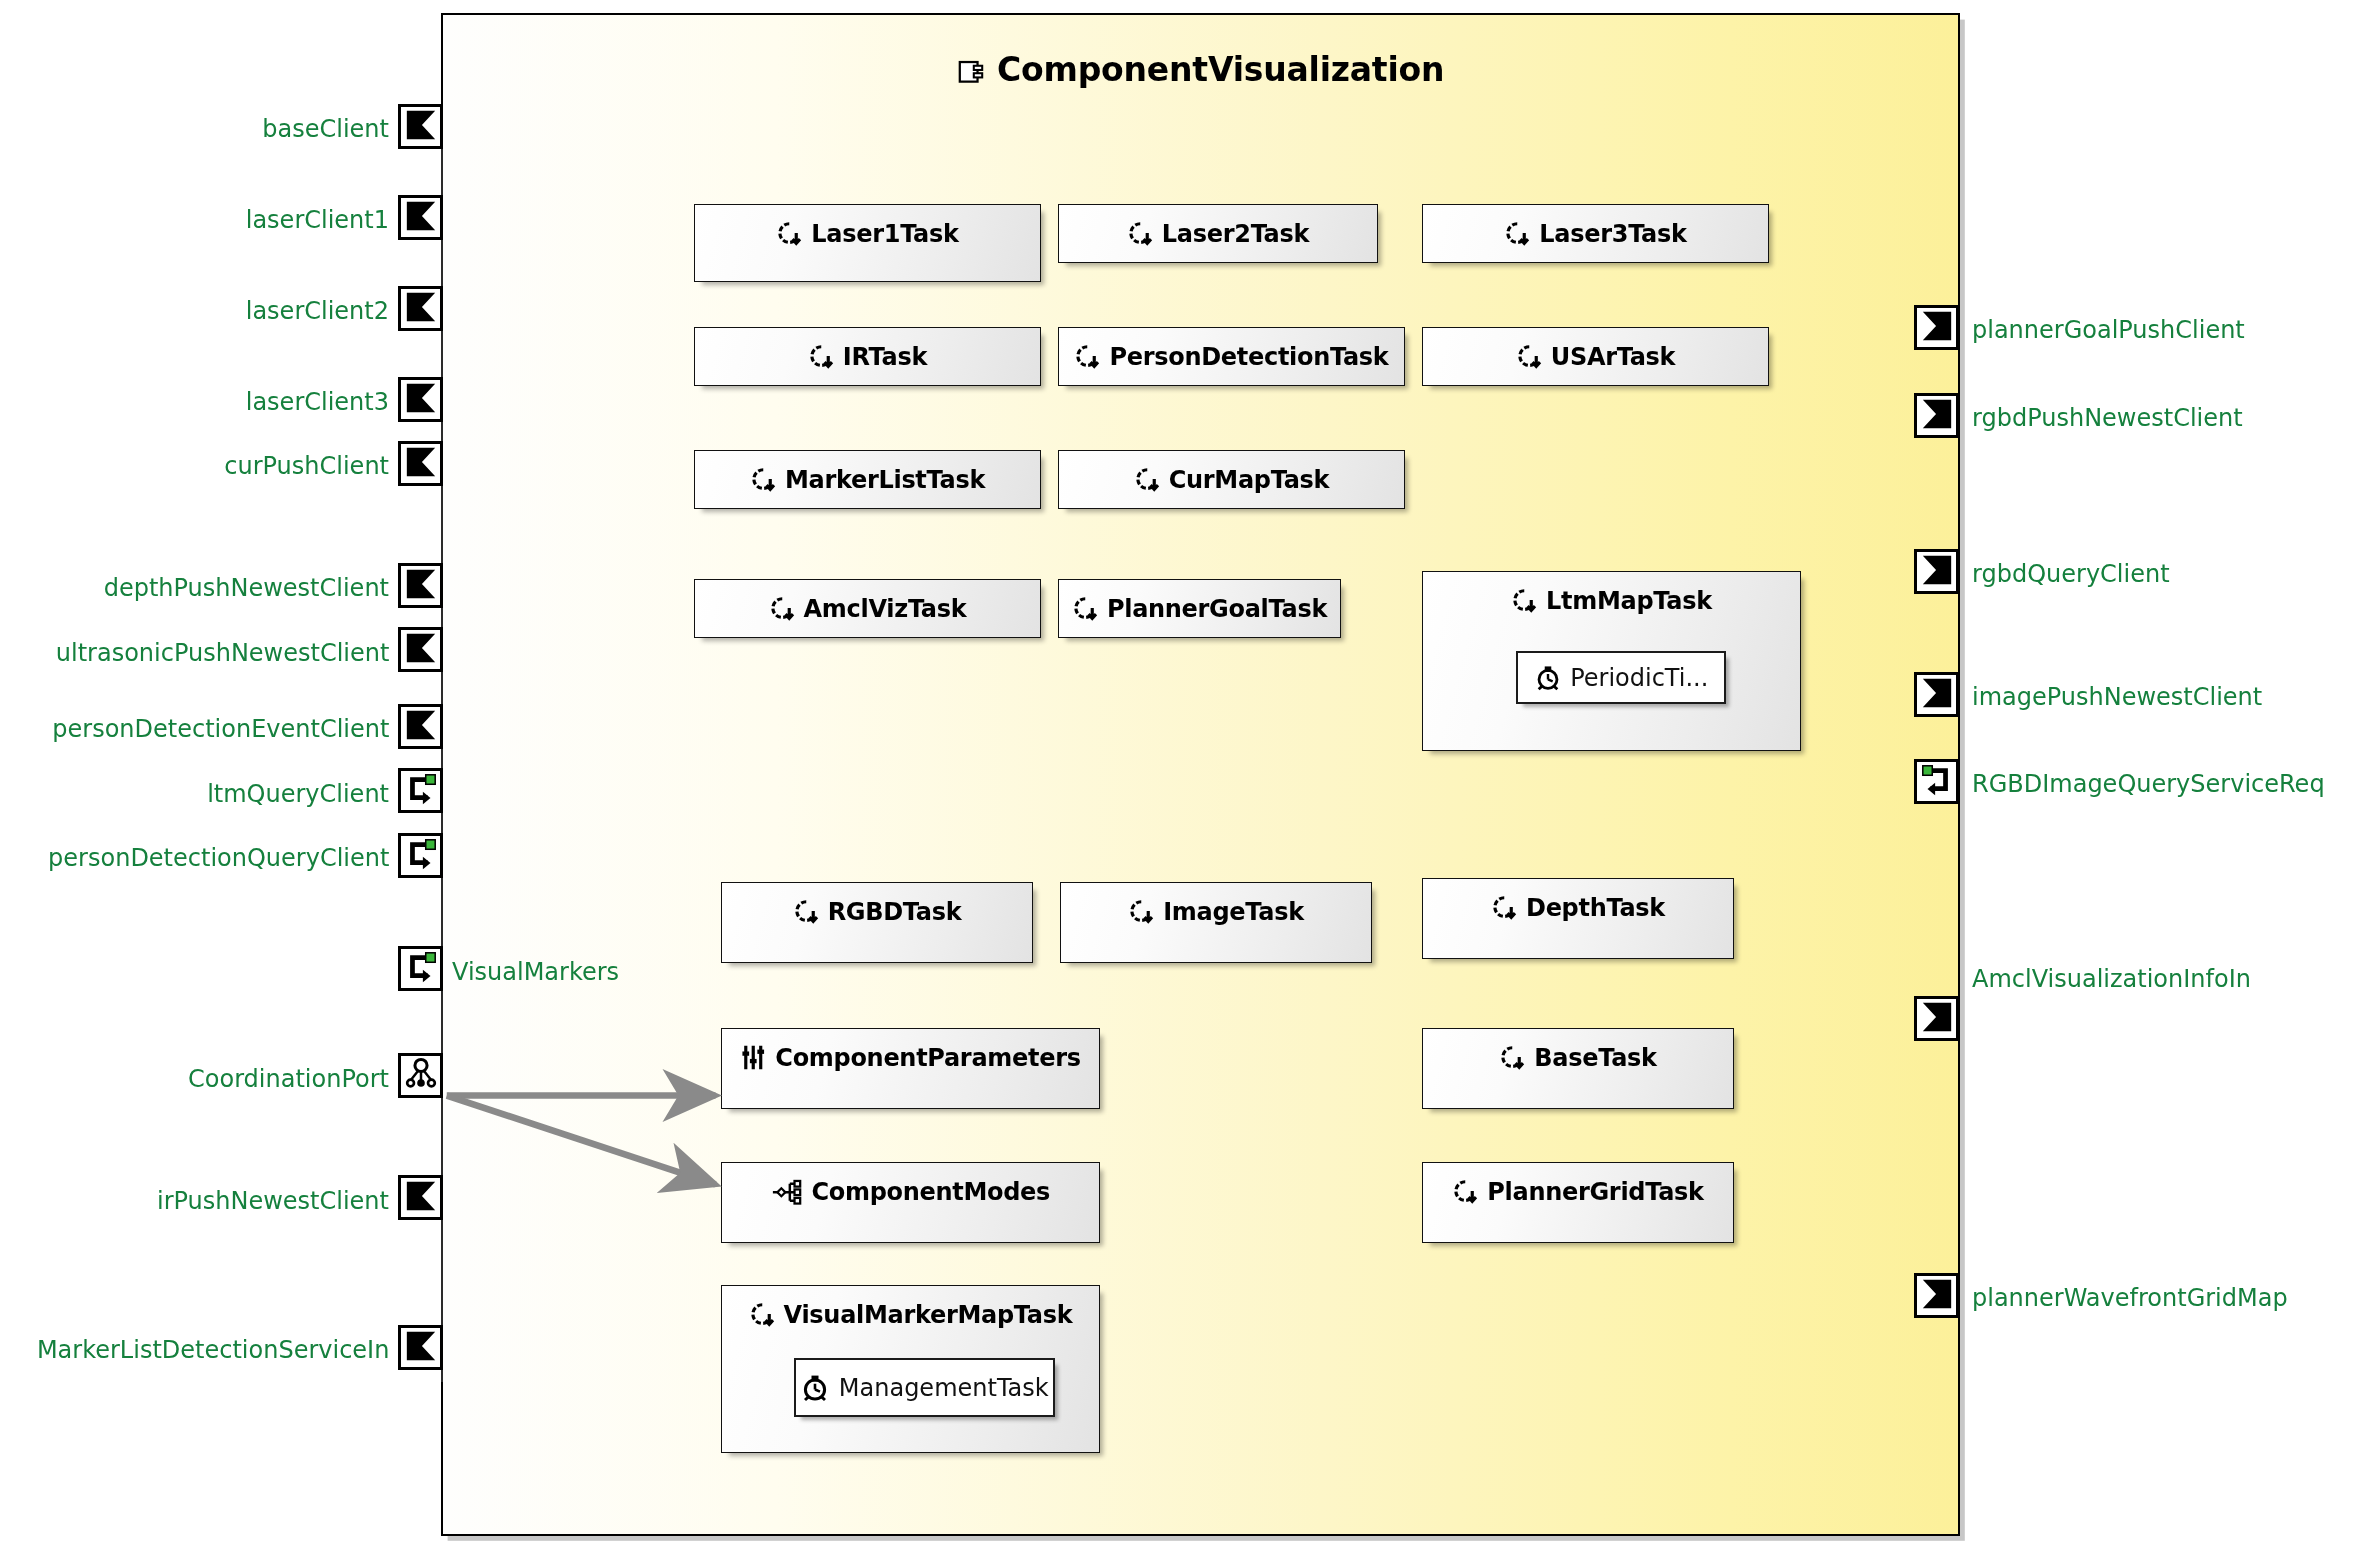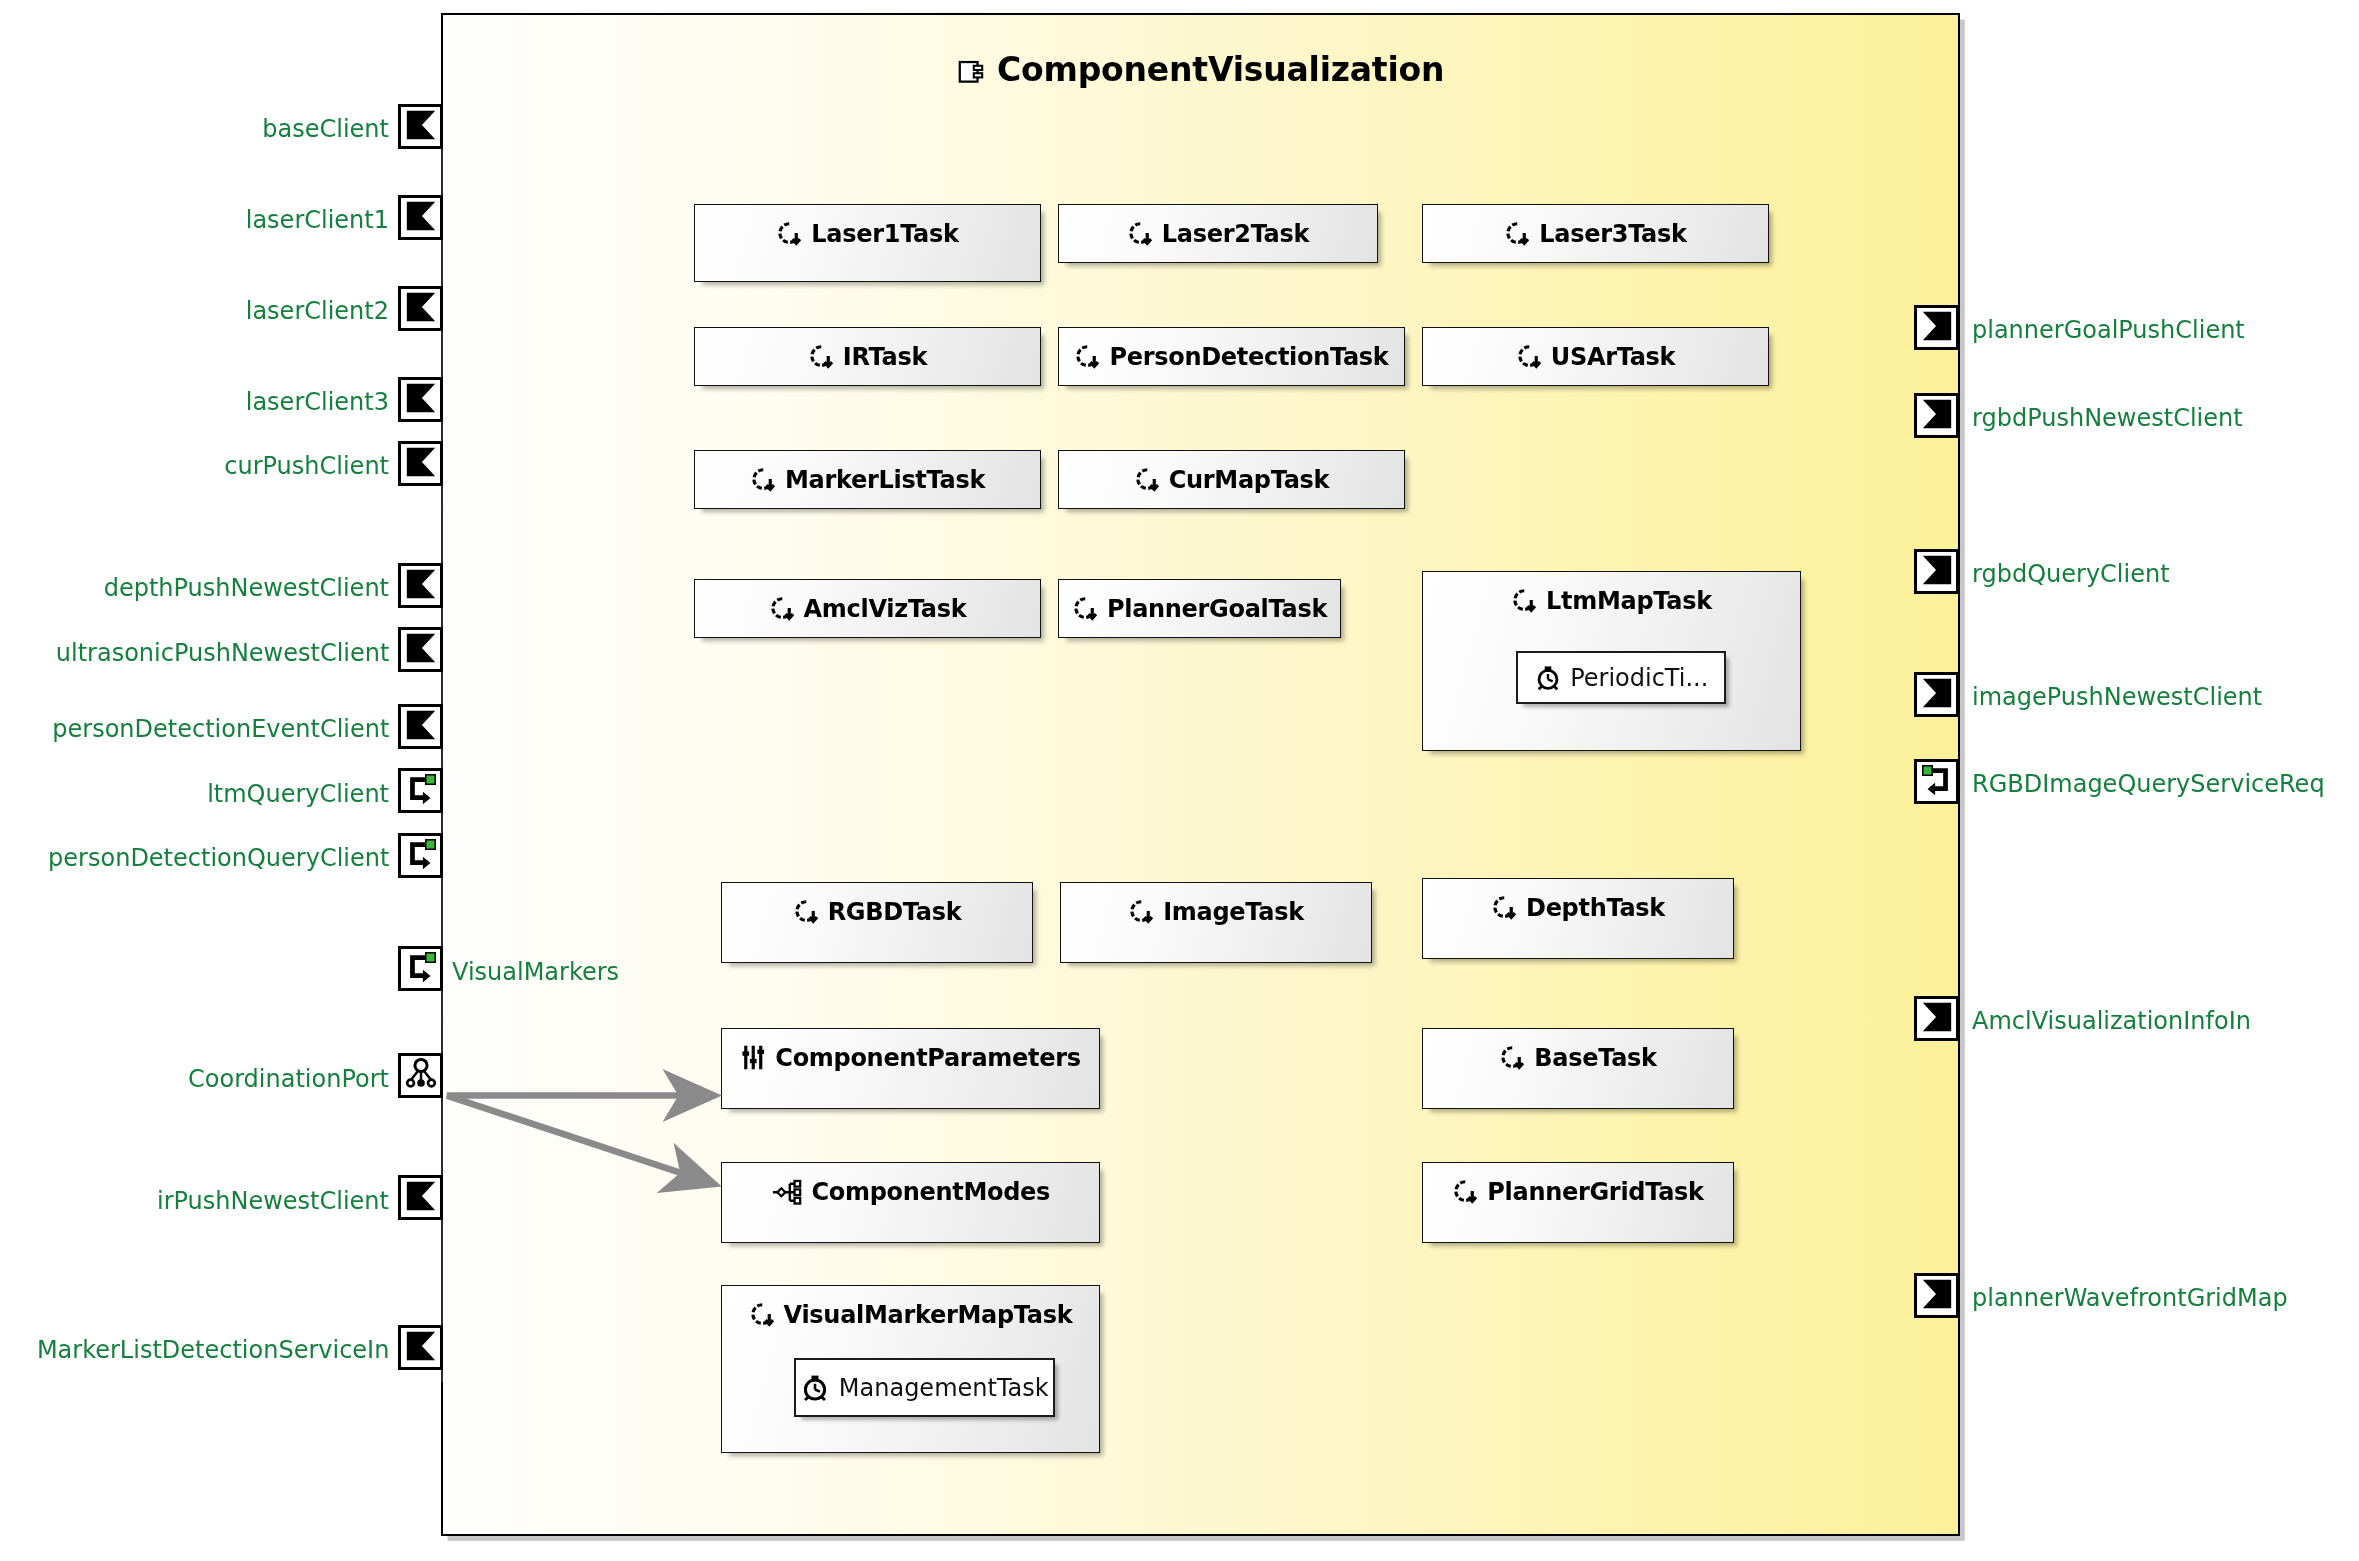--- a/index.html
+++ b/index.html
@@ -515,21 +515,21 @@
     </span>
   </div>
   <div class="port-label right" style="left:1972px;top:772px;width:397px;">RGBDImageQueryServiceReq</div>
 
   <div class="port" style="left:1914px;top:996px;">
     <span><svg width="34" height="34" viewBox="0 0 36 36">
           <rect x="1" y="1" width="34" height="34" fill="#fff" stroke="#fff" stroke-width="2"></rect>
           <path d="M33 3 L3 3 L17 18 L3 33 L33 33 Z" fill="#000"></path>
         </svg></span>
   </div>
-  <div class="port-label right" style="left:1972px;top:1009px;width:379px;">AmclVisualizationInfoIn</div>
+  <div class="port-label right" style="left:1972px;top:967px;width:379px;">AmclVisualizationInfoIn</div>
 
   <div class="port" style="left:1914px;top:1273px;">
     <span><svg width="34" height="34" viewBox="0 0 36 36">
           <rect x="1" y="1" width="34" height="34" fill="#fff" stroke="#fff" stroke-width="2"></rect>
           <path d="M33 3 L3 3 L17 18 L3 33 L33 33 Z" fill="#000"></path>
         </svg></span>
   </div>
   <div class="port-label right" style="left:1972px;top:1286px;width:379px;">plannerWavefrontGridMap</div>
 
   <svg class="overlay" viewBox="0 0 2493 1650" width="2359" height="1561">

